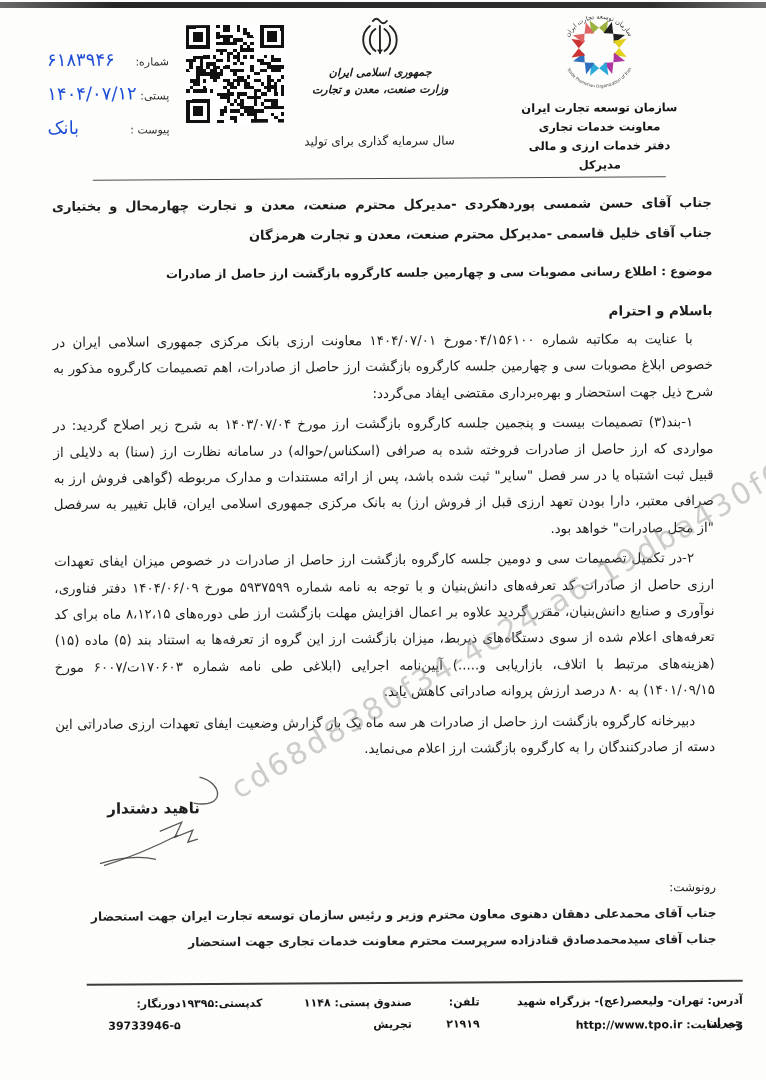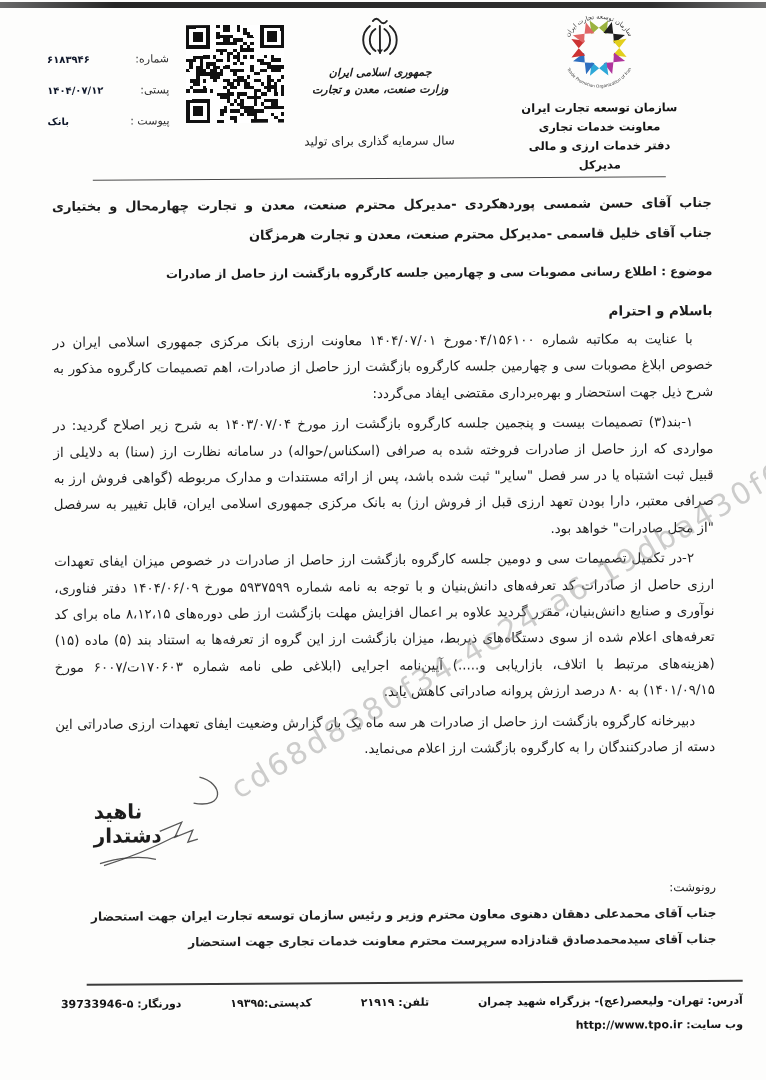--- a/index.html
+++ b/index.html
@@ -6,21 +6,21 @@
   .page{position:relative;width:766px;height:1080px;background:#fdfdfc;overflow:hidden;
         font-family:"DejaVu Sans",sans-serif;color:#1d1d1d;}
   .scan-edge{position:absolute;left:0;top:2px;width:100%;height:6px;
              background:linear-gradient(90deg,#6a6a6a,#262626 15%,#303030 85%,#6f6f6f);}
   .sheet{position:absolute;inset:0;transform:rotate(-0.35deg);}
 
   
   .meta{position:absolute;left:50px;top:42px;width:122px;direction:rtl;}
   .meta-row{display:flex;justify-content:space-between;align-items:baseline;line-height:31px;}
   .meta .lbl{font-size:11px;color:#2e2e2e;}
-  .meta .val{font-size:10px;font-weight:bold;color:#0f172a;}
+  .meta .val{font-size:18px;font-weight:normal;color:#1d4ed8;}
 
   .qr{position:absolute;left:188px;top:24px;width:100px;height:98px;shape-rendering:crispEdges;}
 
   
   .emblem-block{position:absolute;left:299px;top:16px;width:168px;text-align:center;}
   .emblem{display:block;margin:0 auto;}
   .emblem-line{font-family:"DejaVu Serif",serif;font-style:italic;font-weight:bold;
                font-size:11px;line-height:17px;color:#1b1b1b;direction:rtl;}
   .slogan{position:absolute;left:296px;top:134px;width:172px;text-align:center;
           font-size:12px;color:#222;direction:rtl;}
@@ -35,22 +35,22 @@
   
   .letter-body{position:absolute;left:54px;top:190px;width:660px;direction:rtl;
                text-align:justify;}
   .recipient{font-weight:bold;font-size:13px;line-height:30px;}
   .r1{text-align-last:justify;}
   .subject{font-weight:bold;font-size:12px;margin-top:12px;line-height:22px;text-align:right;}
   .salutation{font-weight:bold;font-size:13.5px;margin-top:16px;line-height:24px;text-align:right;}
   .para{margin:4px 0 0;font-size:13.4px;line-height:26.4px;text-indent:20px;}
 
   
-  .sig-name{position:absolute;left:92px;top:798px;width:120px;text-align:left;
-            font-size:20px;font-weight:bold;direction:rtl;z-index:2;}
+  .sig-name{position:absolute;left:92px;top:798px;width:120px;text-align:center;
+            font-size:15px;font-weight:bold;direction:rtl;z-index:2;}
   .sig{position:absolute;left:80px;top:768px;z-index:2;}
   .sig path{fill:none;stroke:#3a3a3a;stroke-width:1.3;opacity:.85;}
 
   
   .watermark{position:absolute;left:232px;top:772px;z-index:0;font-size:30px;letter-spacing:3px;
              color:rgba(150,150,150,.48);transform:rotate(-30deg);transform-origin:0 50%;
              white-space:nowrap;font-family:"DejaVu Sans",sans-serif;}
 
   
   .cc-block{position:absolute;left:54px;top:876px;width:660px;direction:rtl;text-align:right;z-index:2;}
@@ -434,20 +434,21 @@
     <div class="cc-block">
       <div class="cc-label">رونوشت:</div>
       <div class="cc-item">جناب آقای محمدعلی دهقان دهنوی معاون محترم وزیر و رئیس سازمان توسعه تجارت ایران جهت استحضار</div>
       <div class="cc-item">جناب آقای سیدمحمدصادق قنادزاده سرپرست محترم معاونت خدمات تجاری جهت استحضار</div>
     </div>
 
     <div class="hr-footer"></div>
     <div class="f-row1">
       <span>آدرس: تهران- ولیعصر(عج)- بزرگراه شهید چمران</span>
       <span>تلفن: ۲۱۹۱۹</span>
+      <span>صندوق پستی: ۱۱۴۸ تجریش</span>
       <span>کدپستی:۱۹۳۹۵</span>
       <span>دورنگار: ۵-39733946</span>
     </div>
     <div class="f-row2">
       <span>وب سایت: http://www.tpo.ir</span>
     </div>
 
   </div>
 </div>
 

